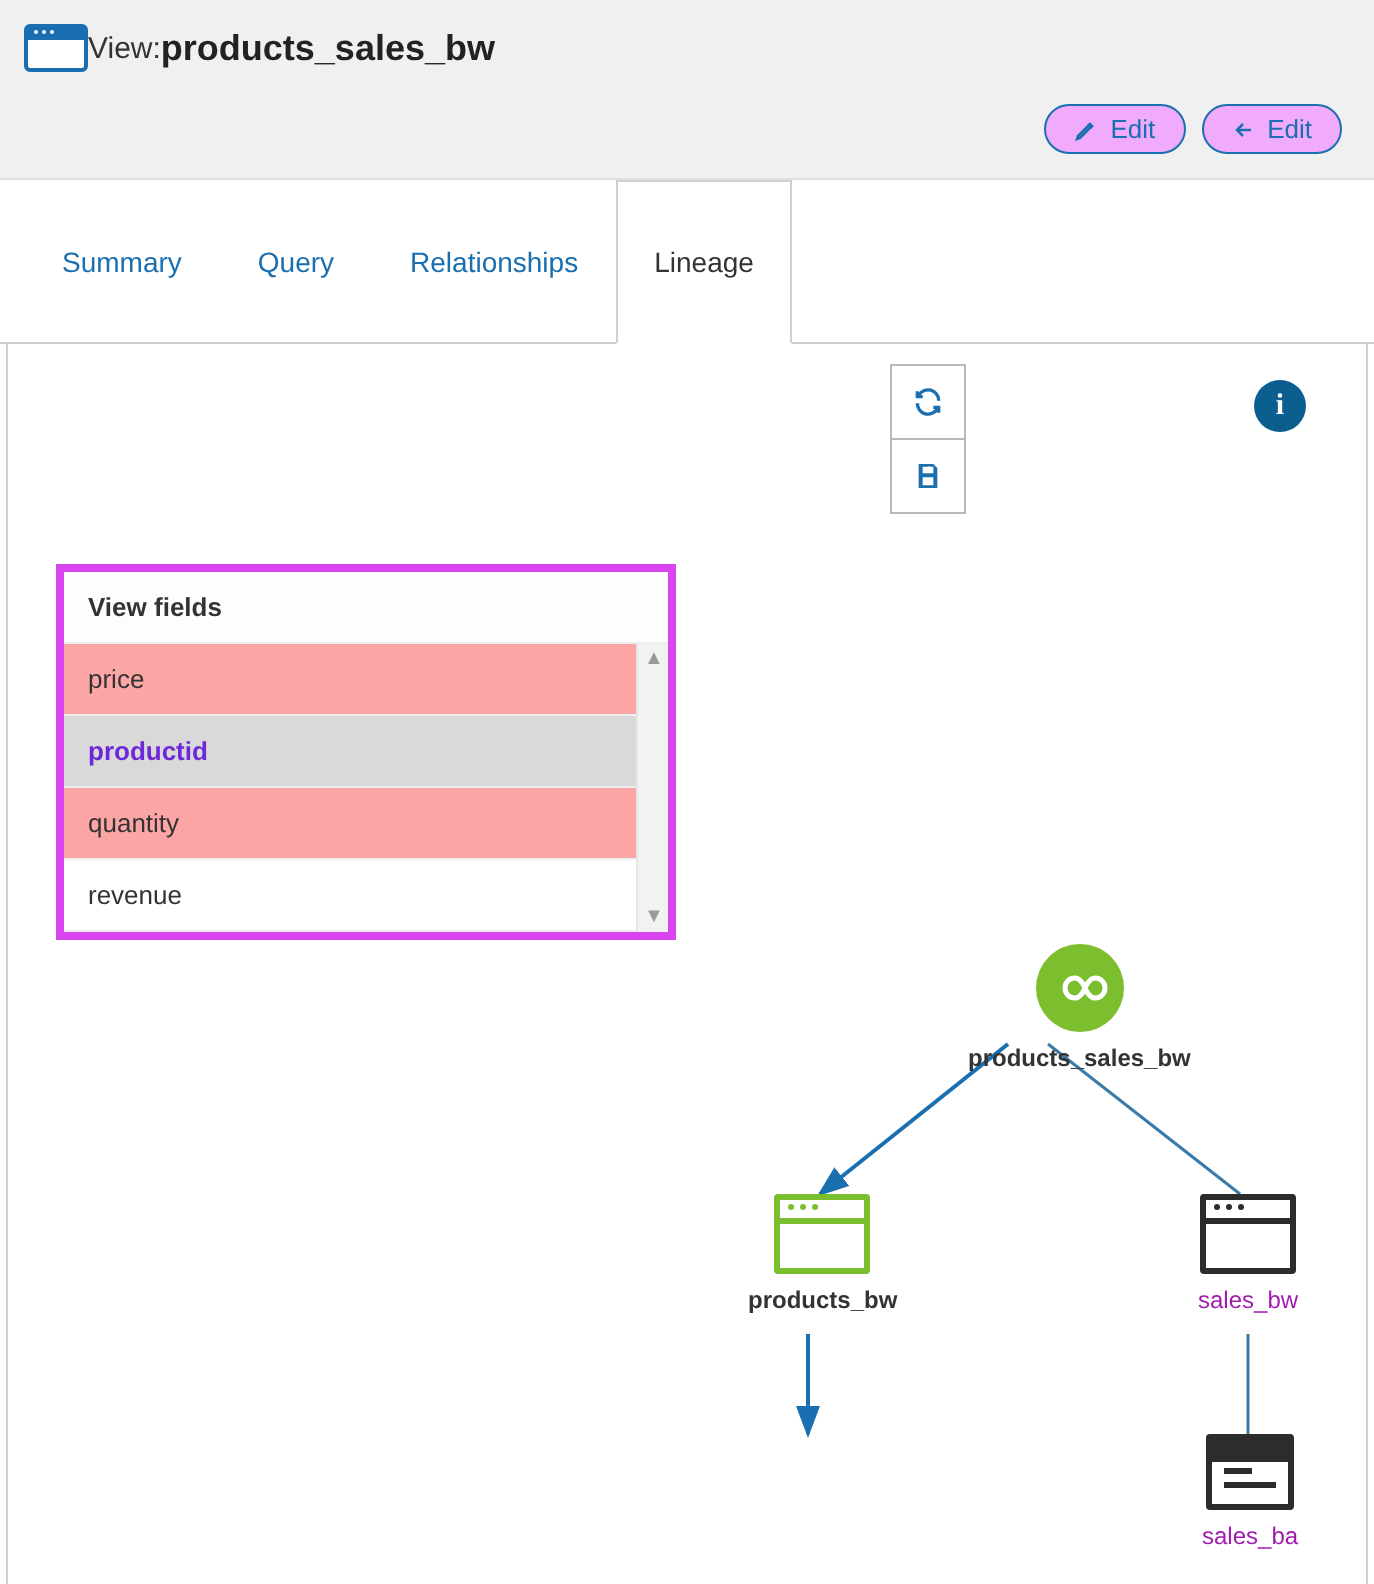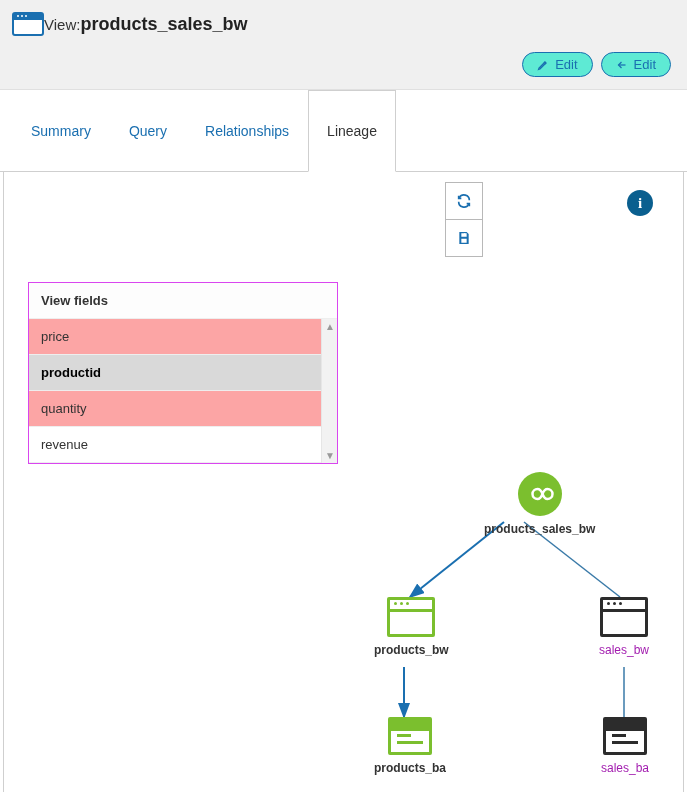--- a/index.html
+++ b/index.html
@@ -47,21 +47,21 @@
   .view-name { font-size: 18px; font-weight: 700; color: #222; }
   .header-row2 {
     display: flex;
     justify-content: flex-end;
     gap: 8px;
     margin-top: 16px;
   }
   .pill-btn {
     border: 1.5px solid #1a6fb0;
     color: #1a6fb0;
-    background: #5eead4;
+    background: #f0abfc;
     border-radius: 16px;
     padding: 4px 14px;
     font-size: 13px;
     display: inline-flex;
     align-items: center;
     gap: 6px;
     cursor: pointer;
     justify-content: center;
   }
   .pill-btn svg { width: 12px; height: 12px; }
@@ -133,21 +133,21 @@
     font-family: Georgia, serif;
     font-size: 15px;
     cursor: pointer;
   }
 
   .fields-panel {
     position: absolute;
     top: 110px;
     left: 24px;
     width: 310px;
-    border: 1px solid #d946ef;
+    border: 4px solid #d946ef;
     background: #fafafa;
   }
   .fields-header {
     font-weight: 700;
     padding: 10px 12px;
     background: #fdfdfd;
     border-bottom: 1px solid #eee;
   }
   .fields-scroll {
     position: absolute;
@@ -166,21 +166,21 @@
   .fields-scroll .arrow.down { bottom: 2px; }
   .field-row {
     padding: 10px 12px;
     border-bottom: 1px solid #eee;
     background: #fca5a5;
     cursor: pointer;
   }
   .field-row:nth-child(even) { background: #fff; }
   .field-row.selected {
     background: #d9d9d9;
-    color: #000000;
+    color: #6d28d9;
     font-weight: 700;
   }
   .fields-body { position: relative; }
   .fields-body .rows { margin-right: 16px; }
 
   
   .graph {
     position: absolute;
     left: 320px;
     top: 300px;
@@ -379,29 +379,20 @@
       <div class="win-icon dark">
           <div class="dots">
             <span></span>
             <span></span>
             <span></span>
           </div>
         </div>
       <div class="lbl">sales_bw</div>
     </div>
 
-    <div class="node selected" style="left:50px; top:245px;">
-      <div class="db-icon green">
-          <div class="bars">
-            <div></div>
-            <div></div>
-          </div>
-        </div>
-      <div class="lbl">products_ba</div>
-    </div>
 
     <div class="node" style="left:277px; top:245px;">
       <div class="db-icon dark">
           <div class="bars">
             <div></div>
             <div></div>
           </div>
         </div>
       <div class="lbl">sales_ba</div>
     </div>

